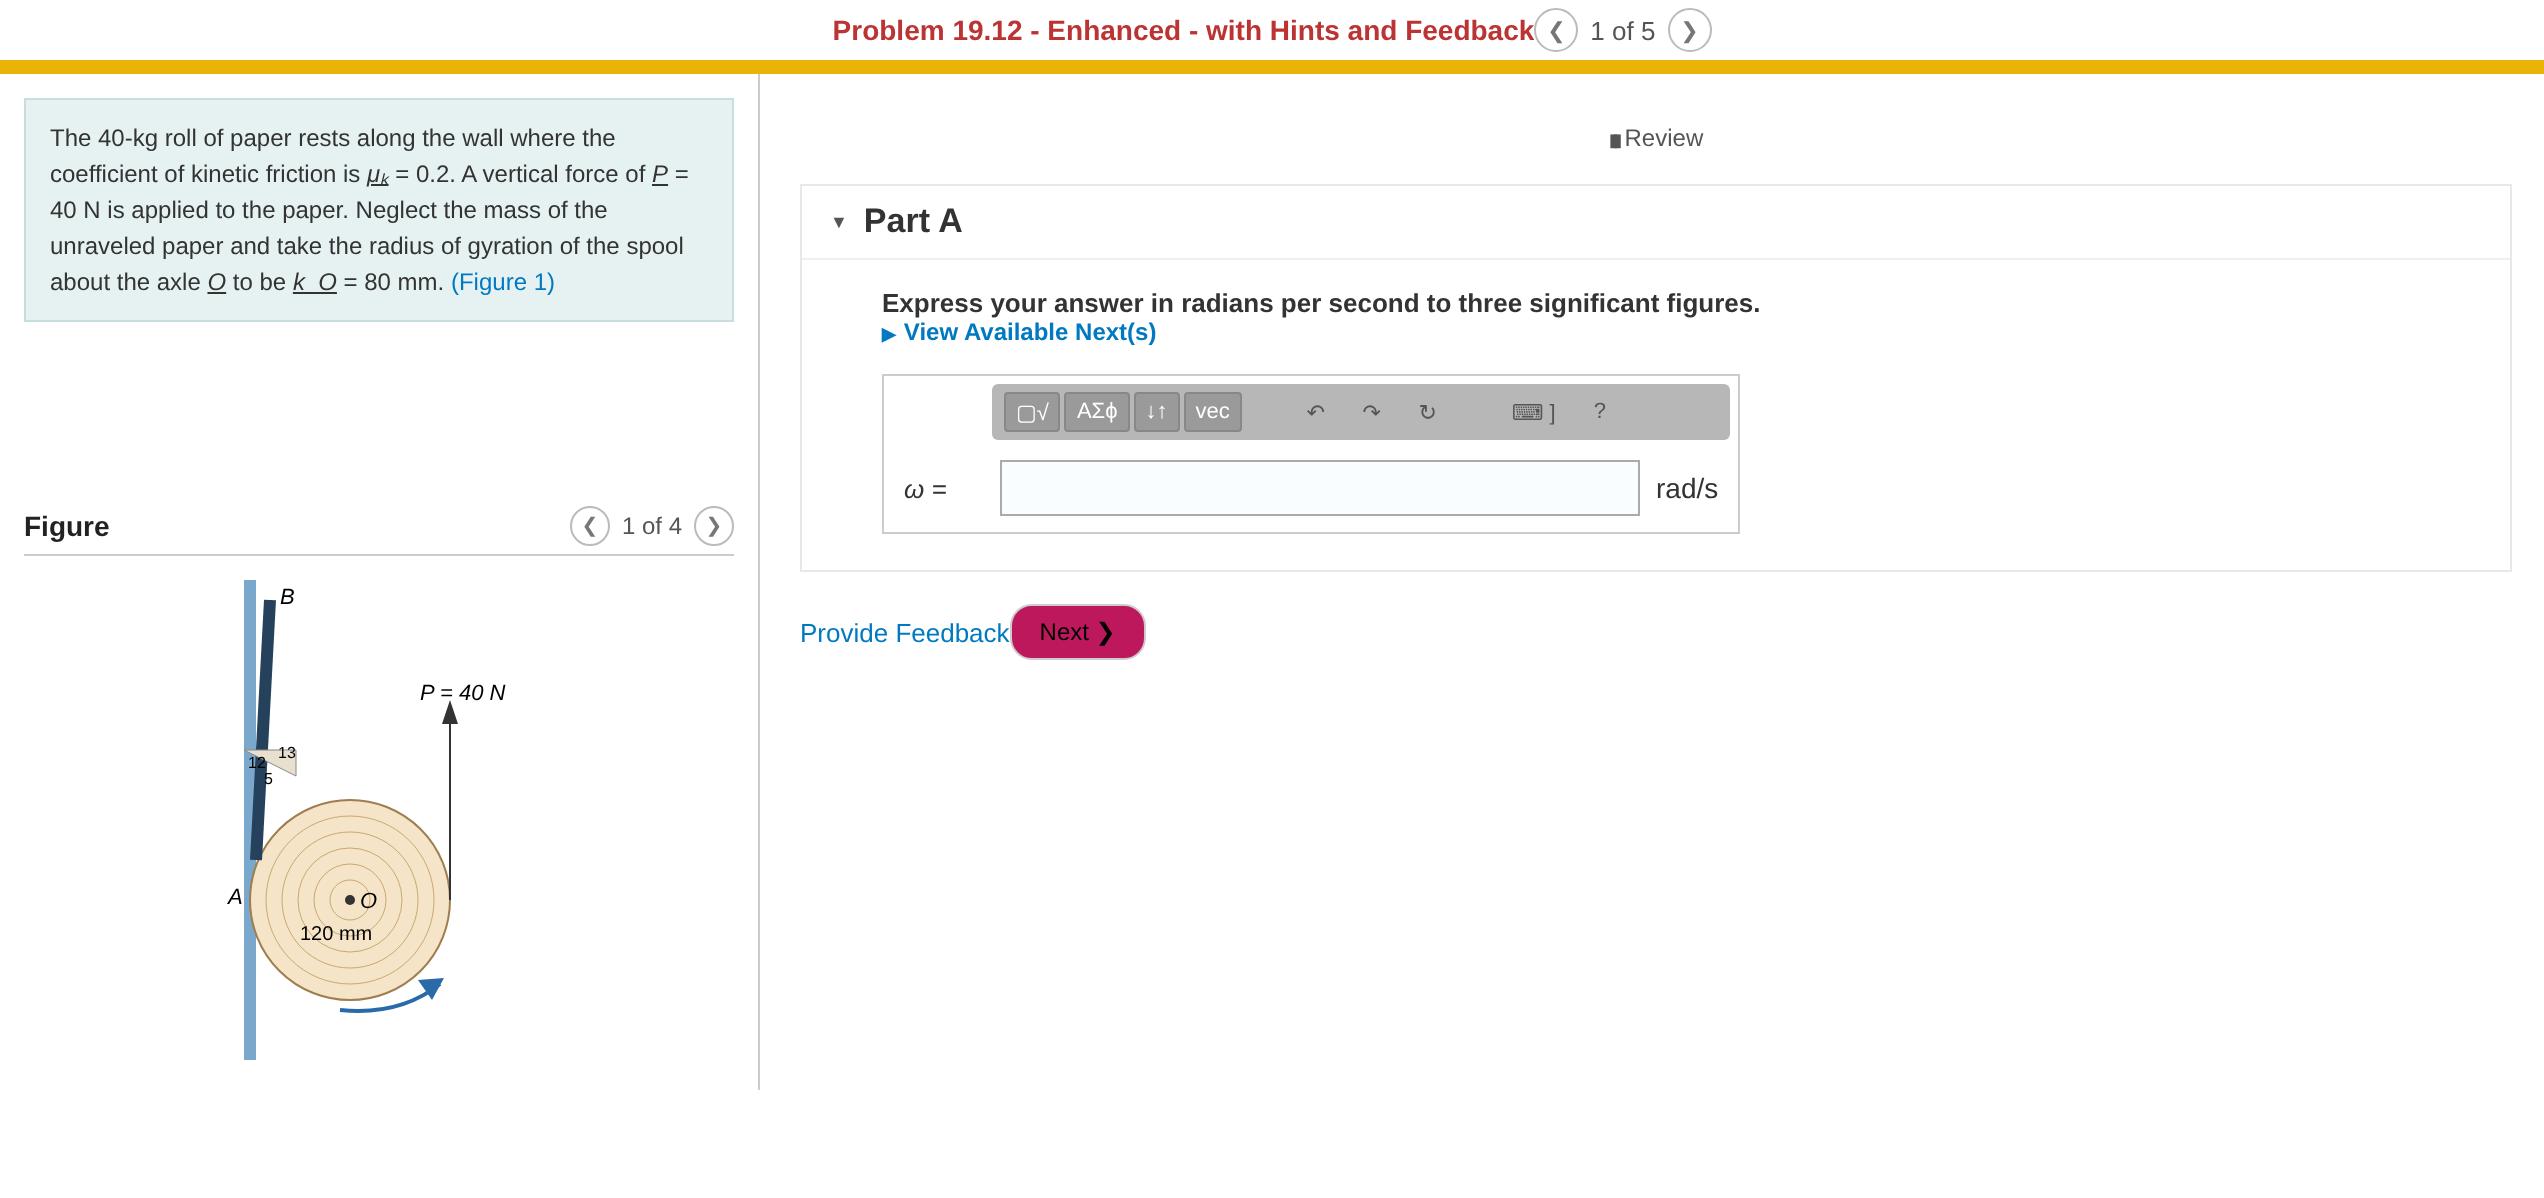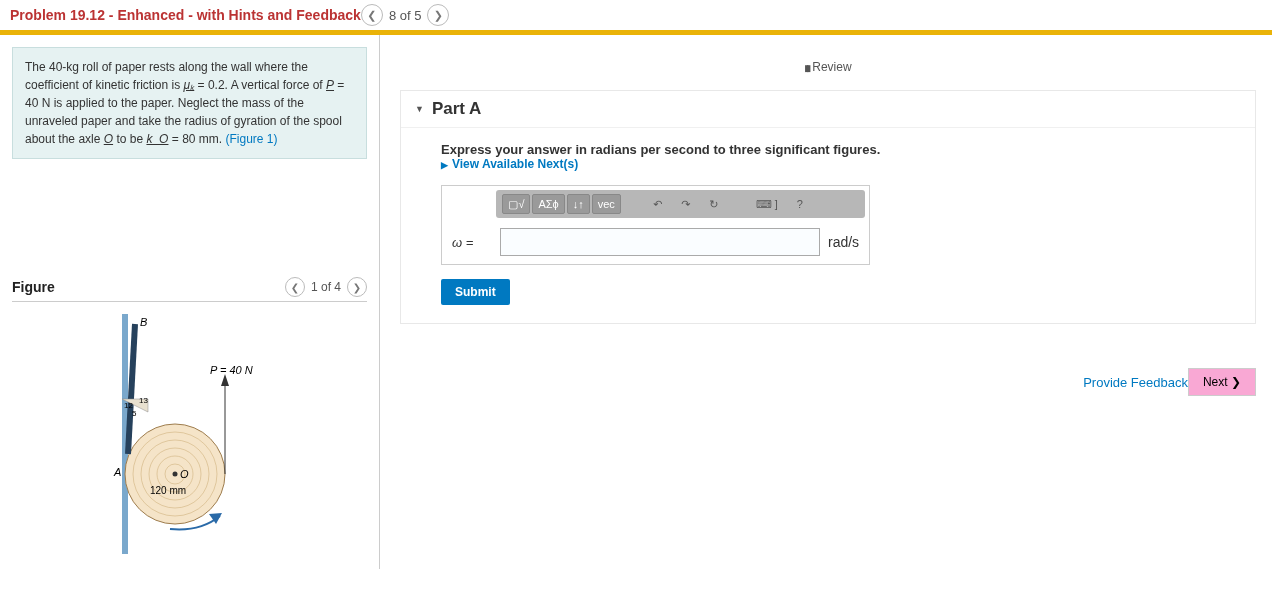--- a/index.html
+++ b/index.html
@@ -1,33 +1,33 @@
 <!DOCTYPE html>
 <html><head>
   <meta charset="utf-8">
   <style>
     * { box-sizing: border-box; margin: 0; padding: 0; }
     body { font-family: Arial, sans-serif; font-size: 13px; color: #333; background: #fff; width: 1272px; }
     
     
-    .top-header { display: flex; justify-content: flex-start; align-items: center; padding: 4px 10px; border-bottom: 5px solid #eab308; }
+    .top-header { display: flex; justify-content: center; align-items: center; padding: 4px 10px; border-bottom: 7px solid #eab308; }
     .problem-title { color: #b33; font-weight: bold; font-size: 14px; }
     .pager { display: flex; align-items: center; gap: 6px; color: #555; font-size: 13px; }
     .pager-btn { width: 22px; height: 22px; border: 1px solid #bbb; border-radius: 50%; display:flex; align-items:center; justify-content:center; background: #fff; cursor: pointer; color: #777; font-size: 11px; }
     
     
     .main { display: flex; }
     .left-col { width: 380px; border-right: 1px solid #ccc; padding: 12px; }
     .right-col { flex: 1; padding: 12px 16px 12px 20px; }
     
     
     .problem-box { background: #e6f2f2; border: 1px solid #c8dede; padding: 10px 12px; font-size: 12px; line-height: 1.5; color: #333; }
     
     
-    .figure-section { margin-top: 118px; }
+    .figure-section { margin-top: 92px; }
     .figure-header { display: flex; justify-content: space-between; align-items: center; border-bottom: 1px solid #ccc; padding-bottom: 4px; }
     .figure-header h3 { font-size: 14px; font-weight: bold; color: #222; }
     .figure-pager { display: flex; align-items:center; gap: 6px; font-size: 12px; color: #555; }
     .fig-btn { width: 20px; height: 20px; border: 1px solid #bbb; border-radius: 50%; display:flex; align-items:center; justify-content:center; background:#fff; cursor:pointer; font-size: 10px; color:#777; }
     .figure-img { text-align: center; margin-top: 12px; }
     
     
     .review-bar { text-align: center; padding: 12px 8px 16px 8px; }
     .review-link { color: #555; font-size: 12px; cursor: pointer; }
     .review-link::before { content: "▮▮"; letter-spacing: -3px; margin-right: 4px; font-size:9px; }
@@ -50,35 +50,35 @@
     .tb-btn { background: #9a9a9a; border: 1px solid #888; color:#fff; padding: 2px 5px; font-size: 11px; border-radius: 2px; cursor:pointer; min-width: 22px; text-align:center; display:inline-flex; align-items:center; justify-content:center; height: 20px; }
     .tb-spacer { width: 14px; }
     .answer-row { display:flex; align-items:center; gap: 8px; padding: 4px 6px; }
     .ans-label { font-style: italic; font-size: 13px; width: 40px; }
     .ans-input { width: 320px; height: 28px; border: 1px solid #aaa; background: #fafdff; padding: 2px 6px; font-size: 13px; }
     .ans-units { font-size: 14px; }
     
     .submit-btn { margin-top: 14px; background: #0079c1; color: #fff; border: none; padding: 6px 14px; font-size: 12px; font-weight: bold; cursor: pointer; border-radius: 2px; }
     
     
-    .feedback-row { display:flex; justify-content: flex-end; align-items:center; margin-top: 44px; }
+    .feedback-row { display:flex; justify-content: flex-start; align-items:center; margin-top: 16px; }
     .feedback-link { color: #0079c1; font-size: 13px; cursor: pointer; }
-    .next-btn { background: #f9a8d4; border: 1px solid #ccc; padding: 6px 14px; font-size: 12px; cursor: pointer; border-radius: 0; }
+    .next-btn { background: #be185d; border: 1px solid #ccc; padding: 6px 14px; font-size: 12px; cursor: pointer; border-radius: 11px; }
     
     .italic { font-style: italic; text-decoration: underline; }
     a { text-decoration: none; }
   </style>
 </head>
 <body>
 
 <div class="top-header">
   <div class="problem-title">Problem 19.12 - Enhanced - with Hints and Feedback</div>
   <div class="pager">
     <div class="pager-btn">❮</div>
-    <span>8 of 5</span>
+    <span>1 of 5</span>
     <div class="pager-btn">❯</div>
   </div>
 </div>
 
 <div class="main">
   <div class="left-col">
     <div class="problem-box">
       <span>The 40-kg roll of paper rests along the wall where the coefficient of kinetic friction is </span><span class="italic">μₖ</span><span> = 0.2. A vertical force of </span><span class="italic">P</span><span> = 40 N is applied to the paper. Neglect the mass of the unraveled paper and take the radius of gyration of the spool about the axle </span><span class="italic">O</span><span> to be </span><span class="italic">k_O</span><span> = 80 mm. </span><a href="#" style="color:#0079c1">(Figure 1)</a>
     </div>
 
@@ -150,23 +150,20 @@
             <span class="tb-btn" style="background:transparent;border:none;color:#555">⌨ ]</span>
             <span class="tb-btn" style="background:transparent;border:none;color:#555">?</span>
           </div>
           <div class="answer-row">
             <div class="ans-label">ω =</div>
             <input class="ans-input" type="text" value="" style="">
             <div class="ans-units">rad/s</div>
           </div>
         </div>
 
-        <div>
-          <button class="submit-btn">Submit</button>
-        </div>
       </div>
     </div>
 
     <div class="feedback-row">
       <a class="feedback-link">Provide Feedback</a>
       <button class="next-btn">Next ❯</button>
     </div>
   </div>
 </div>
 

